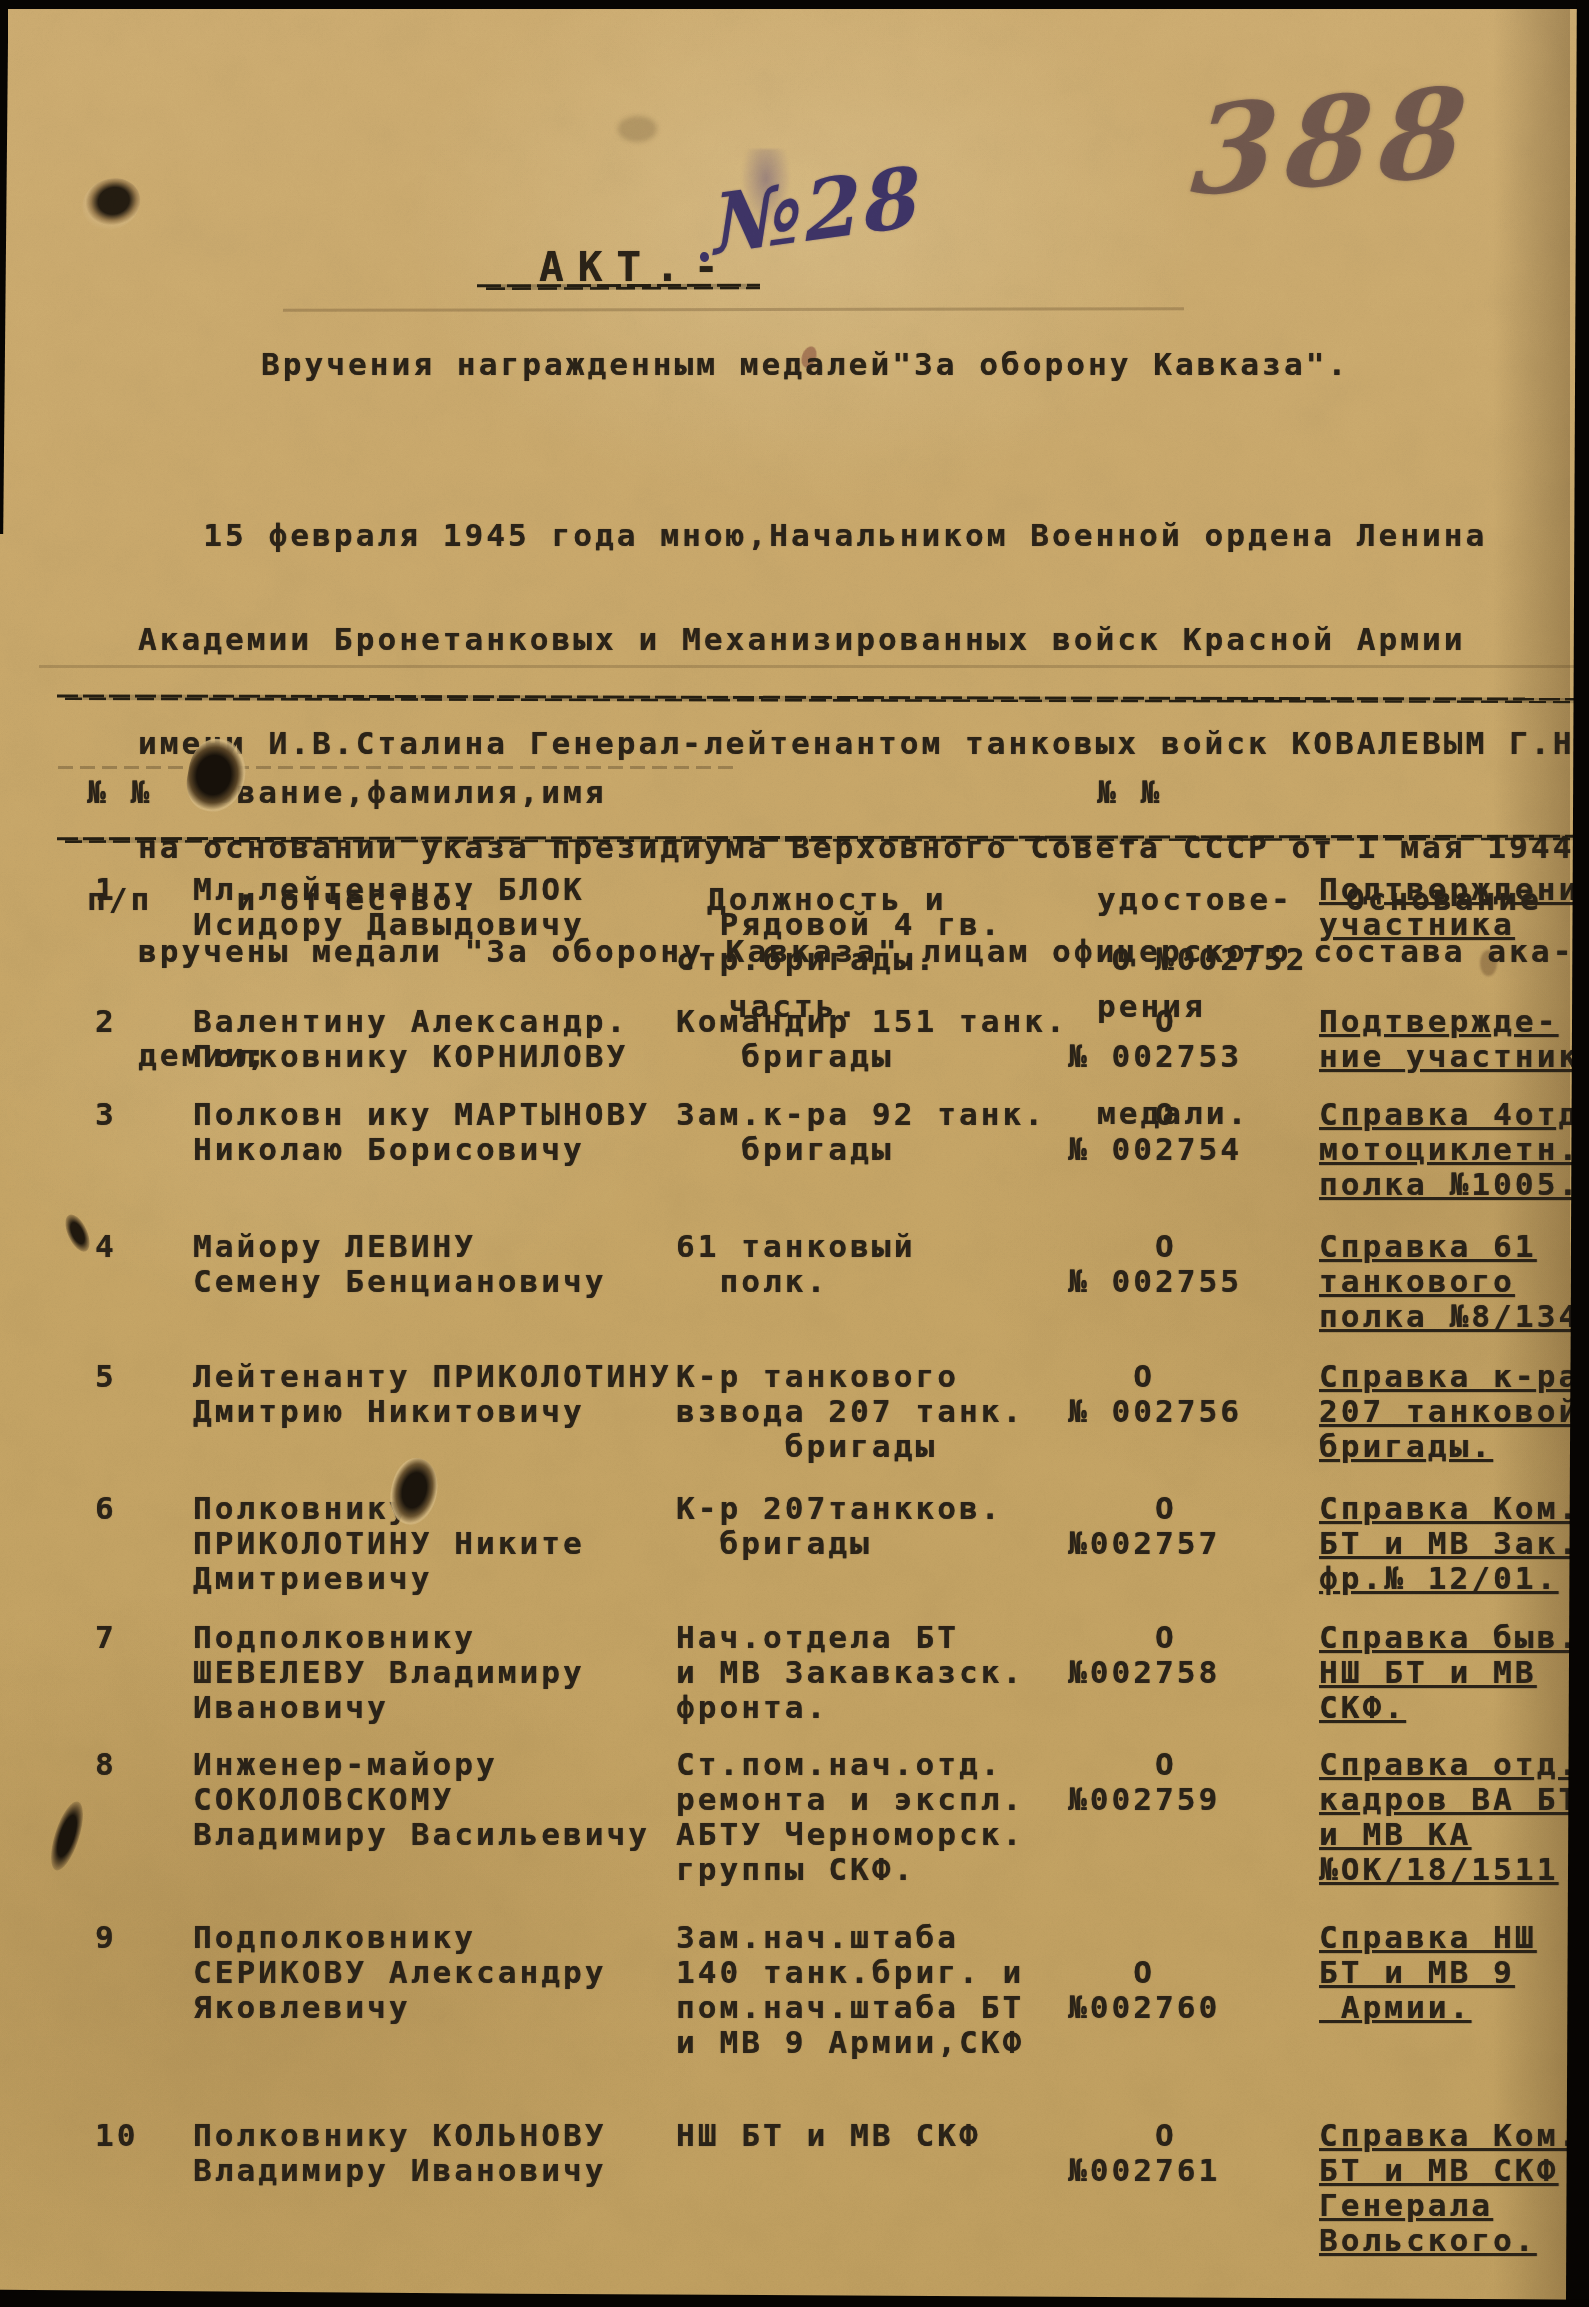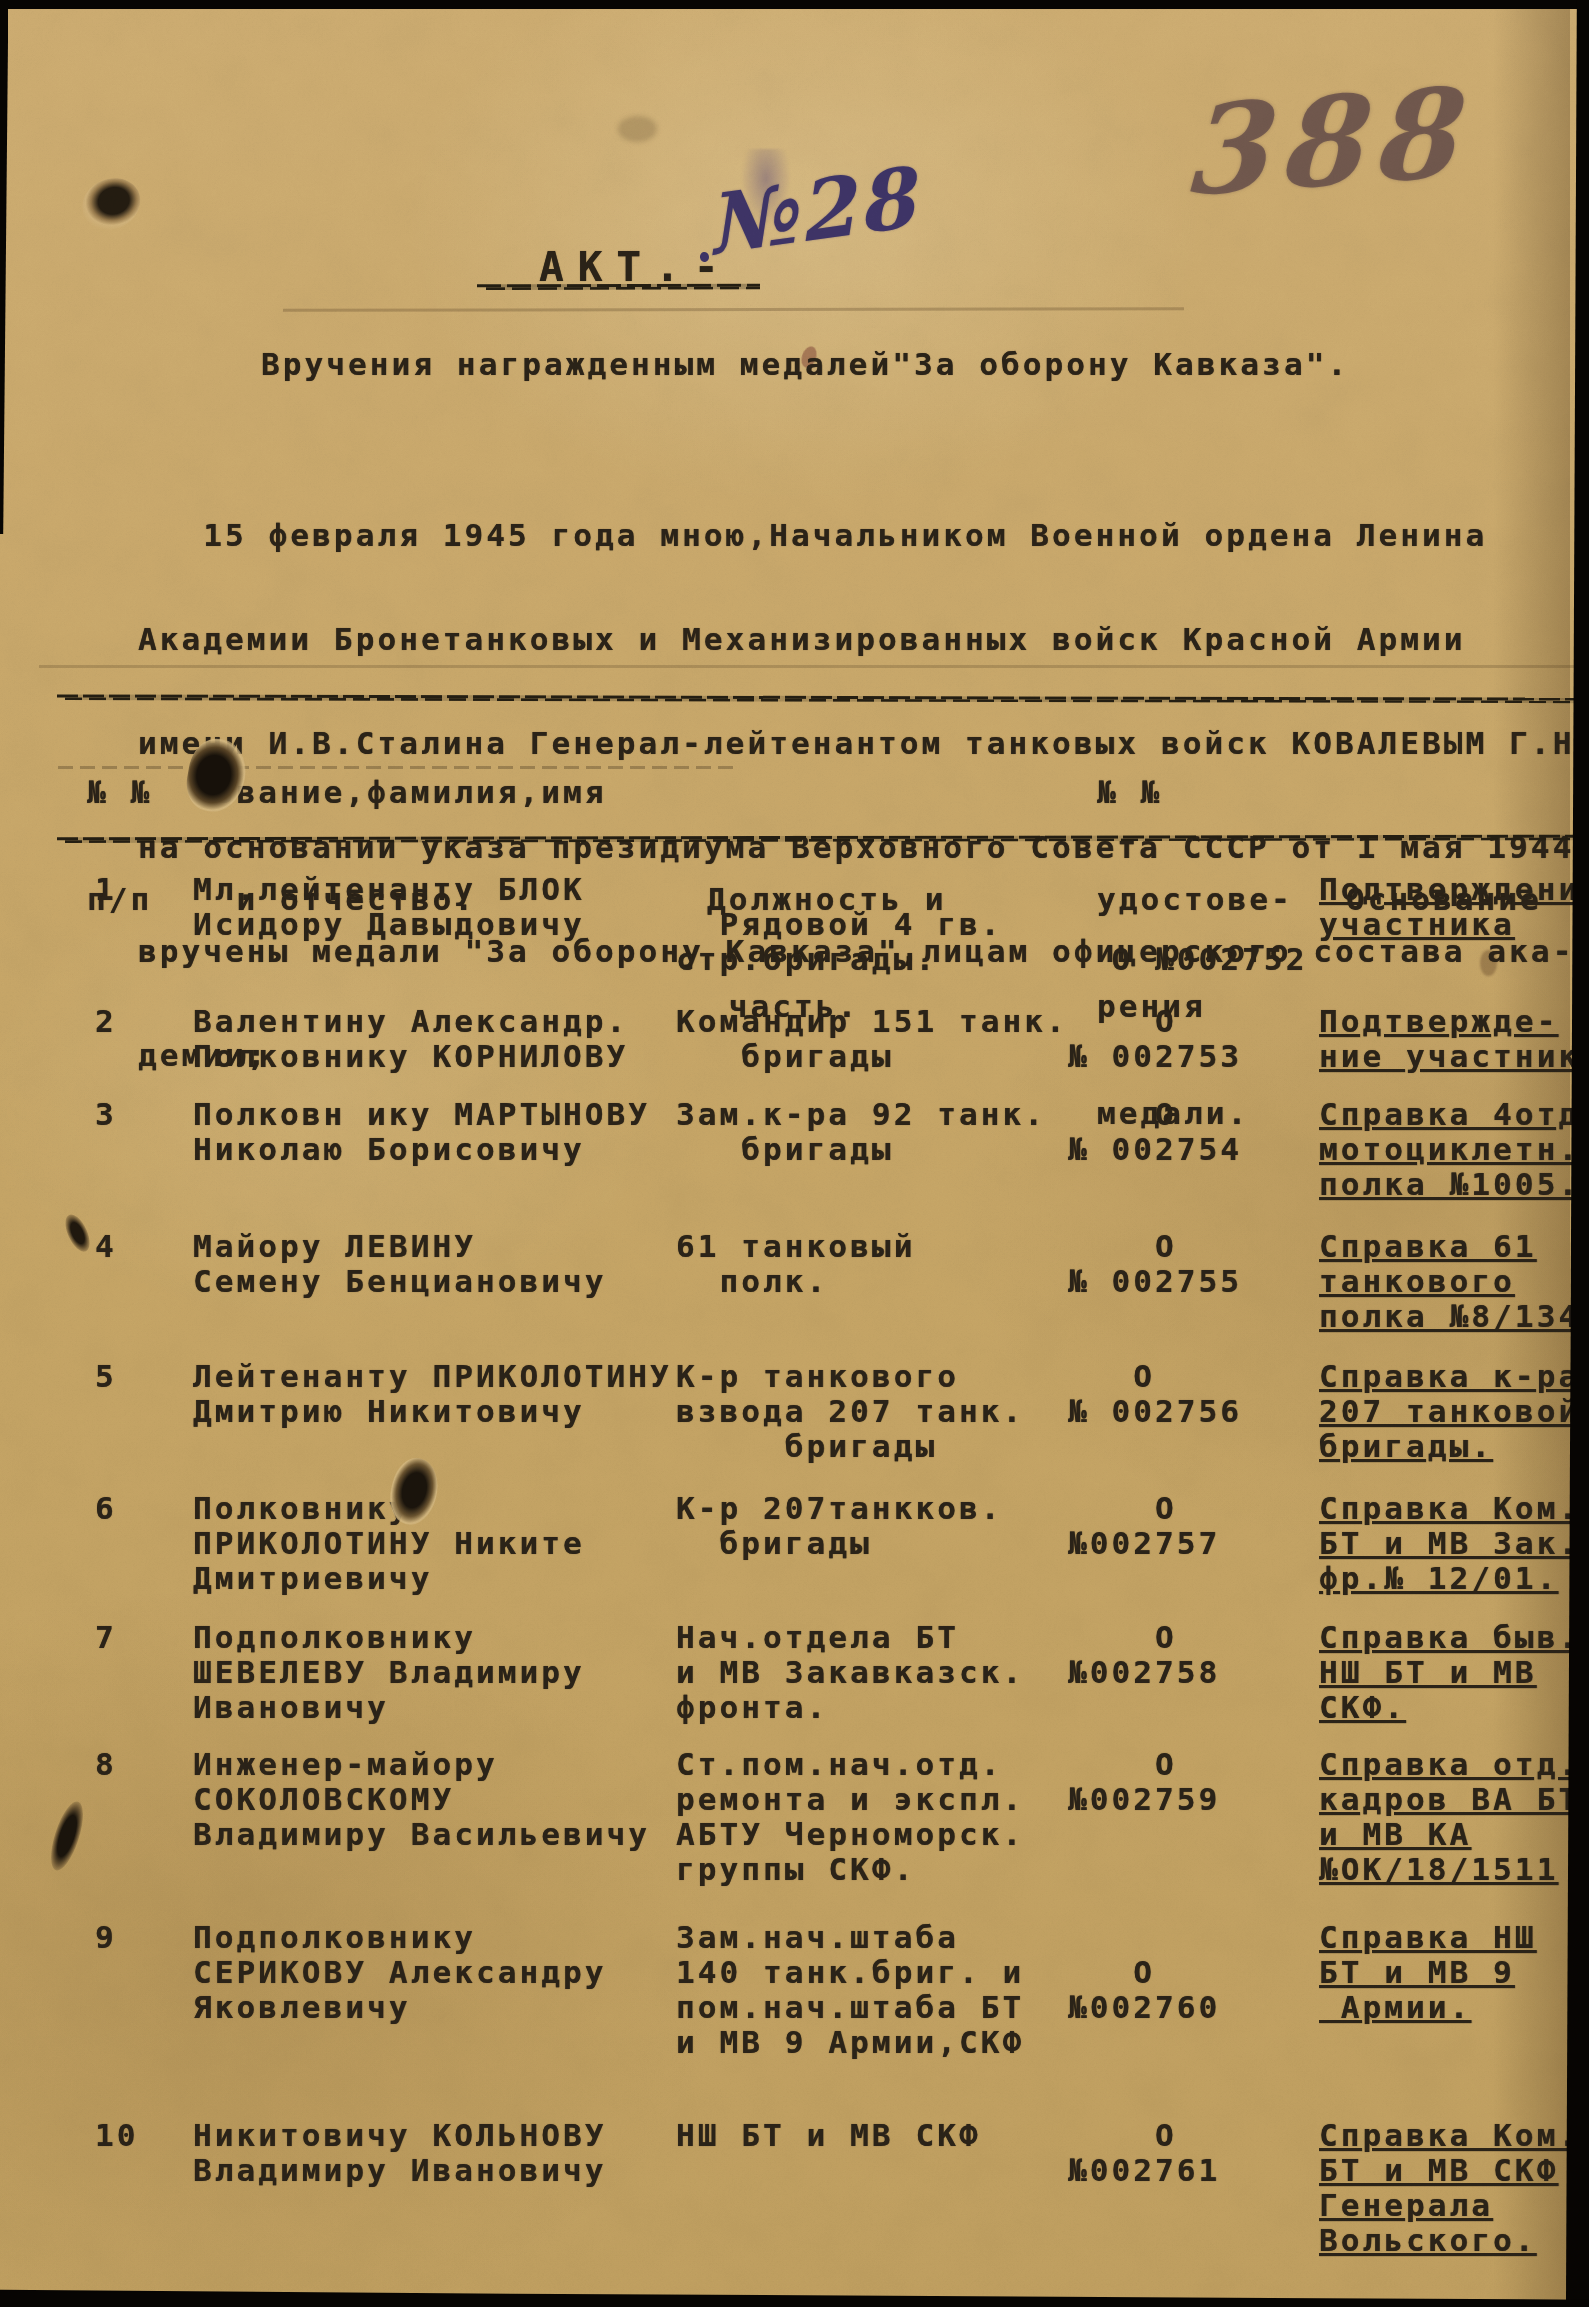--- a/index.html
+++ b/index.html
@@ -262,21 +262,21 @@
       </div>
       <div class="row">
         <div class="cell typed num"><div class="tline">9</div></div>
         <div class="cell typed name"><div class="tline">Подполковнику</div><div class="tline">СЕРИКОВУ Александру</div><div class="tline">Яковлевичу</div></div>
         <div class="cell typed duty"><div class="tline">Зам.нач.штаба</div><div class="tline">140 танк.бриг. и</div><div class="tline">пом.нач.штаба БТ</div><div class="tline">и МВ 9 Армии,СКФ</div></div>
         <div class="cell typed cert"><div class="tline"></div><div class="tline">   О</div><div class="tline">№002760</div></div>
         <div class="cell typed basis"><div class="tline">Справка НШ</div><div class="tline">БТ и МВ 9</div><div class="tline"> Армии.</div></div>
       </div>
       <div class="row">
         <div class="cell typed num"><div class="tline">10</div></div>
-        <div class="cell typed name"><div class="tline">Никитовичу КОЛЬНОВУ</div><div class="tline">Владимиру Ивановичу</div></div>
+        <div class="cell typed name"><div class="tline">Полковнику КОЛЬНОВУ</div><div class="tline">Владимиру Ивановичу</div></div>
         <div class="cell typed duty"><div class="tline">НШ БТ и МВ СКФ</div></div>
         <div class="cell typed cert"><div class="tline">    О</div><div class="tline">№002761</div></div>
         <div class="cell typed basis"><div class="tline">Справка Ком.</div><div class="tline">БТ и МВ СКФ</div><div class="tline">Генерала</div><div class="tline">Вольского.</div></div>
       </div>
     </div>
 
   <div class="hole hole-a"></div>
   <div class="hole hole-b"></div>
   <div class="hole hole-c"></div>
   <div class="hole hole-d"></div>

